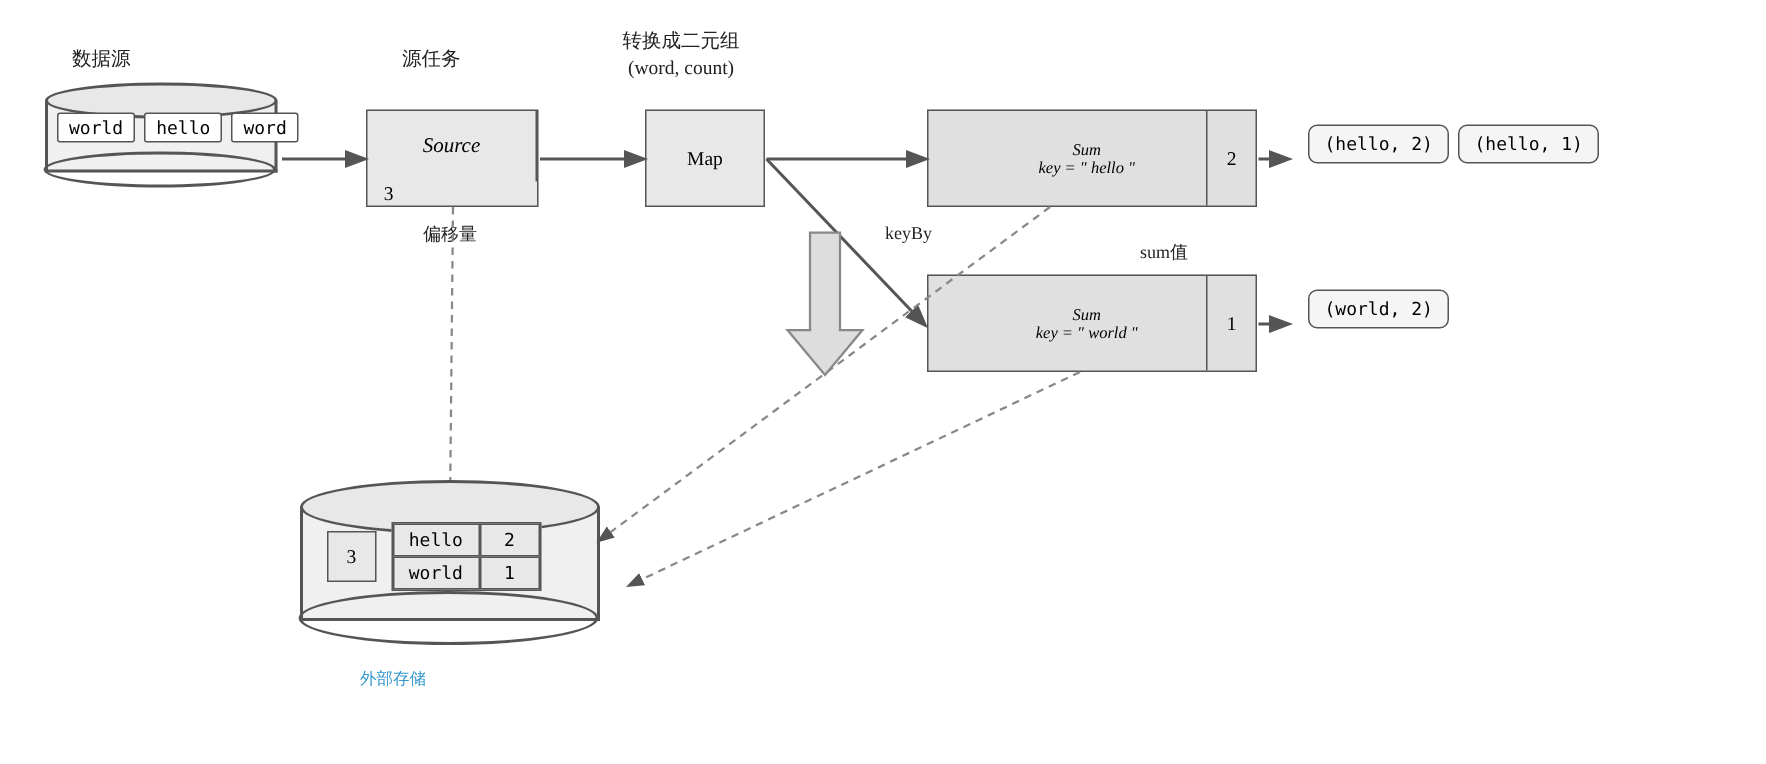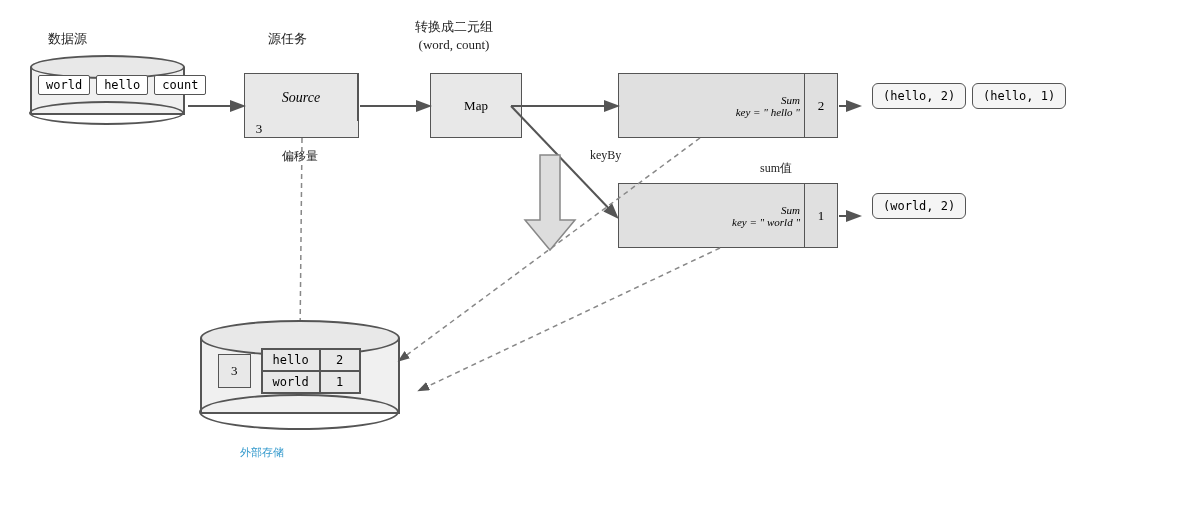--- a/index.html
+++ b/index.html
@@ -119,21 +119,21 @@
       width: 28px;
       display: flex;
       align-items: center;
       justify-content: center;
       font-size: 13px;
     }
 
     .map-box {
       left: 430px;
       top: 73px;
-      width: 92px;
+      width: 80px;
       height: 65px;
     }
 
     
     .sum-box {
       position: absolute;
       width: 220px;
       height: 65px;
       border: 1.5px solid #555;
       background: #e0e0e0;
@@ -146,21 +146,21 @@
       top: 73px;
     }
     .sum-box-lower {
       left: 618px;
       top: 183px;
     }
     .sum-content {
       flex: 1;
       display: flex;
       flex-direction: column;
-      align-items: flex-end;
+      align-items: center;
       justify-content: center;
       padding: 2px 4px;
       border-right: 1.5px solid #555;
       font-size: 12px;
       font-style: italic;
       margin-left: 26px;
     }
     .sum-num {
       width: 32px;
       display: flex;
@@ -297,21 +297,21 @@
   </div>
 
   <div class="cylinder-wrap">
     <div class="cylinder">
       <div class="cyl-body"></div>
       <div class="cyl-top"></div>
       <div class="cyl-bottom-ellipse"></div>
       <div class="cyl-items">
         <div class="cyl-item">world</div>
         <div class="cyl-item">hello</div>
-        <div class="cyl-item">count</div>
+        <div class="cyl-item">word</div>
       </div>
     </div>
   </div>
 
   <div class="source-box box">
     <div class="source-label">Source</div>
     <div class="source-num">3</div>
   </div>
 
   <div class="map-box box">Map</div>

